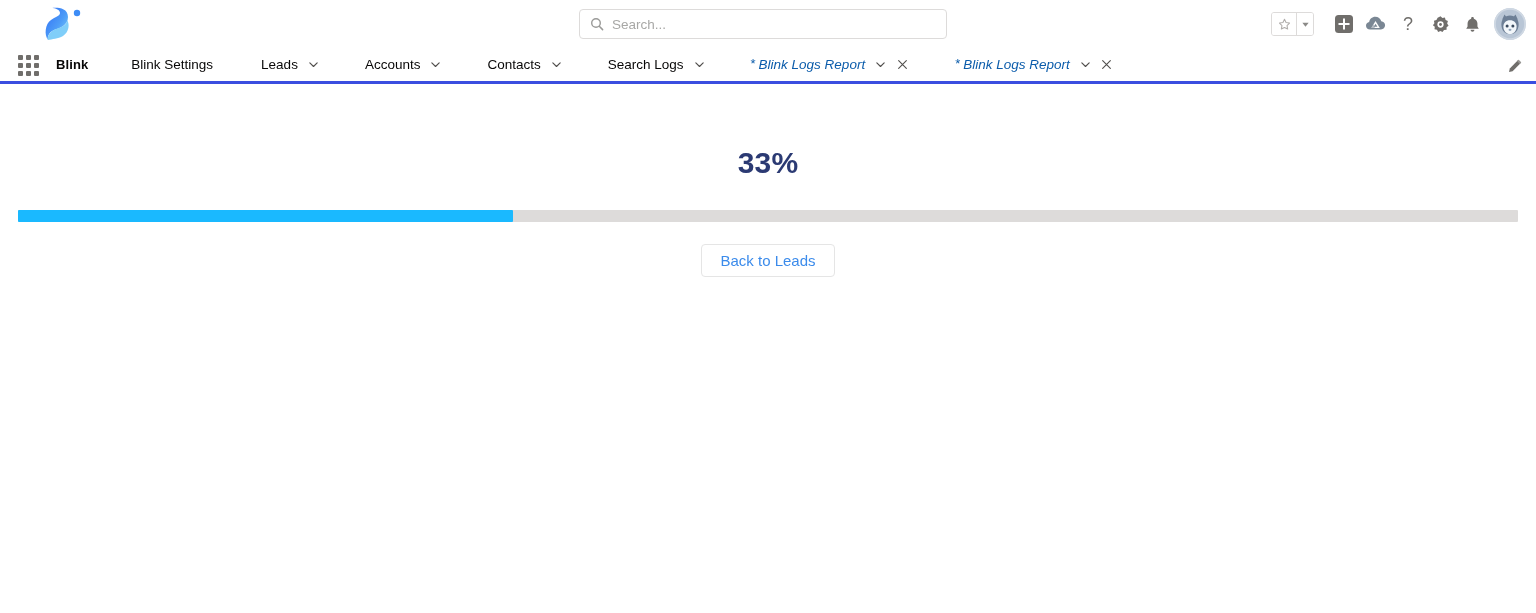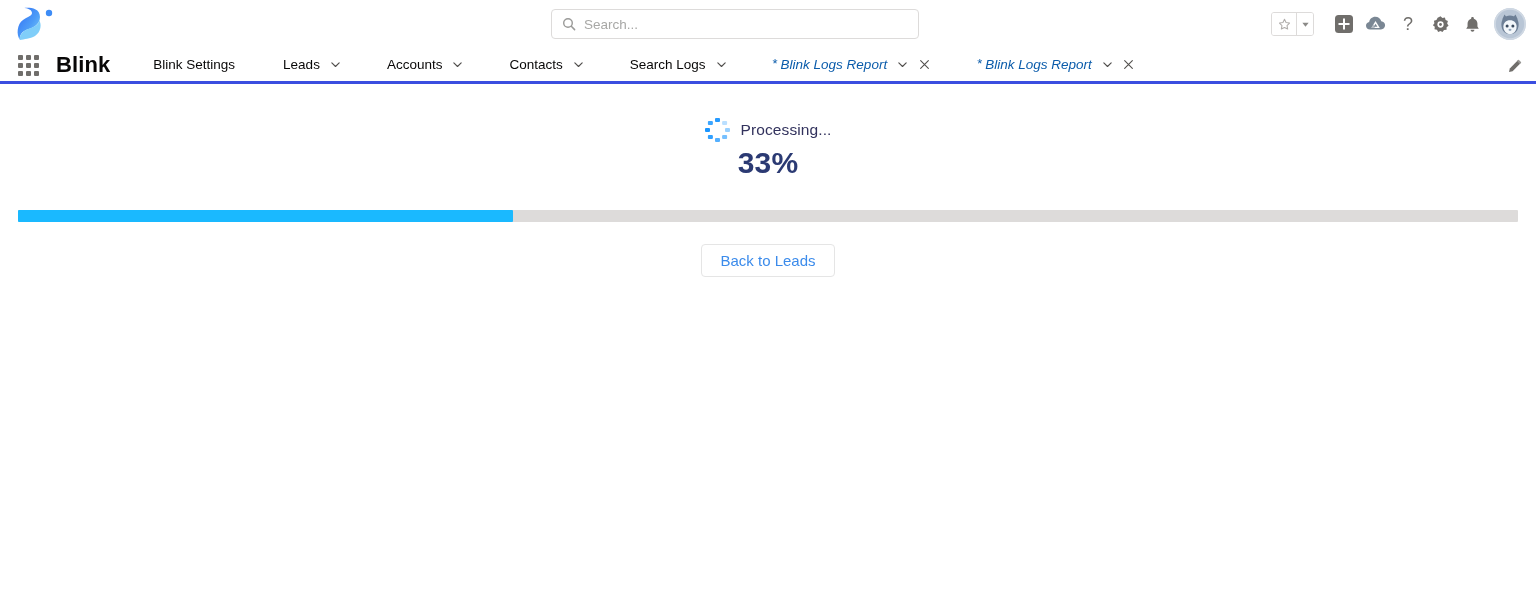--- a/index.html
+++ b/index.html
@@ -11,20 +11,21 @@
     overflow: hidden;
   }
 
   
   .global-header {
     position: relative;
     height: 48px;
     background: #ffffff;
     display: flex;
     align-items: center;
+    margin-left: 28px;
   }
   .brand-logo {
     position: absolute;
     left: 14px; top: 4px;
     width: 44px; height: 40px;
   }
   .search-wrap {
     position: absolute;
     left: 551px; top: 9px;
     width: 368px; height: 30px;
@@ -106,21 +107,21 @@
     align-content: center;
     margin-right: 10px;
     padding-top: 1px;
   }
   .app-launcher i {
     display: block; width: 5px; height: 5px;
     background: #706e6b;
     border-radius: 1px;
   }
   .app-name {
-    font-size: 22px;
+    font-size: 13px;
     font-weight: 700;
     color: #080707;
     letter-spacing: 0.1px;
     margin-right: 34px;
     white-space: nowrap;
   }
   .nav-items { display: flex; align-items: center; gap: 28px; }
   .nav-item {
     display: flex; align-items: center;
     height: 33px;
@@ -428,33 +429,20 @@
   <div class="edit-pencil">
     <svg width="16" height="16" viewBox="0 0 16 16">
       <path d="M11.4 1.8 L14.2 4.6 L5.6 13.2 L2 14 L2.8 10.4 Z" fill="#706e6b"></path>
       <path d="M11.4 1.8 L14.2 4.6 L12.9 5.9 L10.1 3.1 Z" fill="#9a9896"></path>
     </svg>
   </div>
 </div>
 
 <div class="main">
 
-  <div class="processing-row">
-    <div class="spinner">
-      <i style="transform: translate(0px,-10px); opacity:0.95"></i>
-      <i style="transform: translate(7.1px,-7.1px); opacity:0.30"></i>
-      <i style="transform: translate(10px,0px); opacity:0.45"></i>
-      <i style="transform: translate(7.1px,7.1px); opacity:0.60"></i>
-      <i style="transform: translate(0px,10px); opacity:0.75"></i>
-      <i style="transform: translate(-7.1px,7.1px); opacity:0.90"></i>
-      <i style="transform: translate(-10px,0px); opacity:1"></i>
-      <i style="transform: translate(-7.1px,-7.1px); opacity:0.85"></i>
-    </div>
-    <div class="processing-text">Processing...</div>
-  </div>
 
   <div class="percent">33%</div>
 
   <div class="progress-track">
     <div class="progress-fill" id="progressFill" style="width: 33%;"></div>
   </div>
 
   <div class="back-btn-wrap">
     <button class="back-btn">Back to Leads</button>
   </div>

